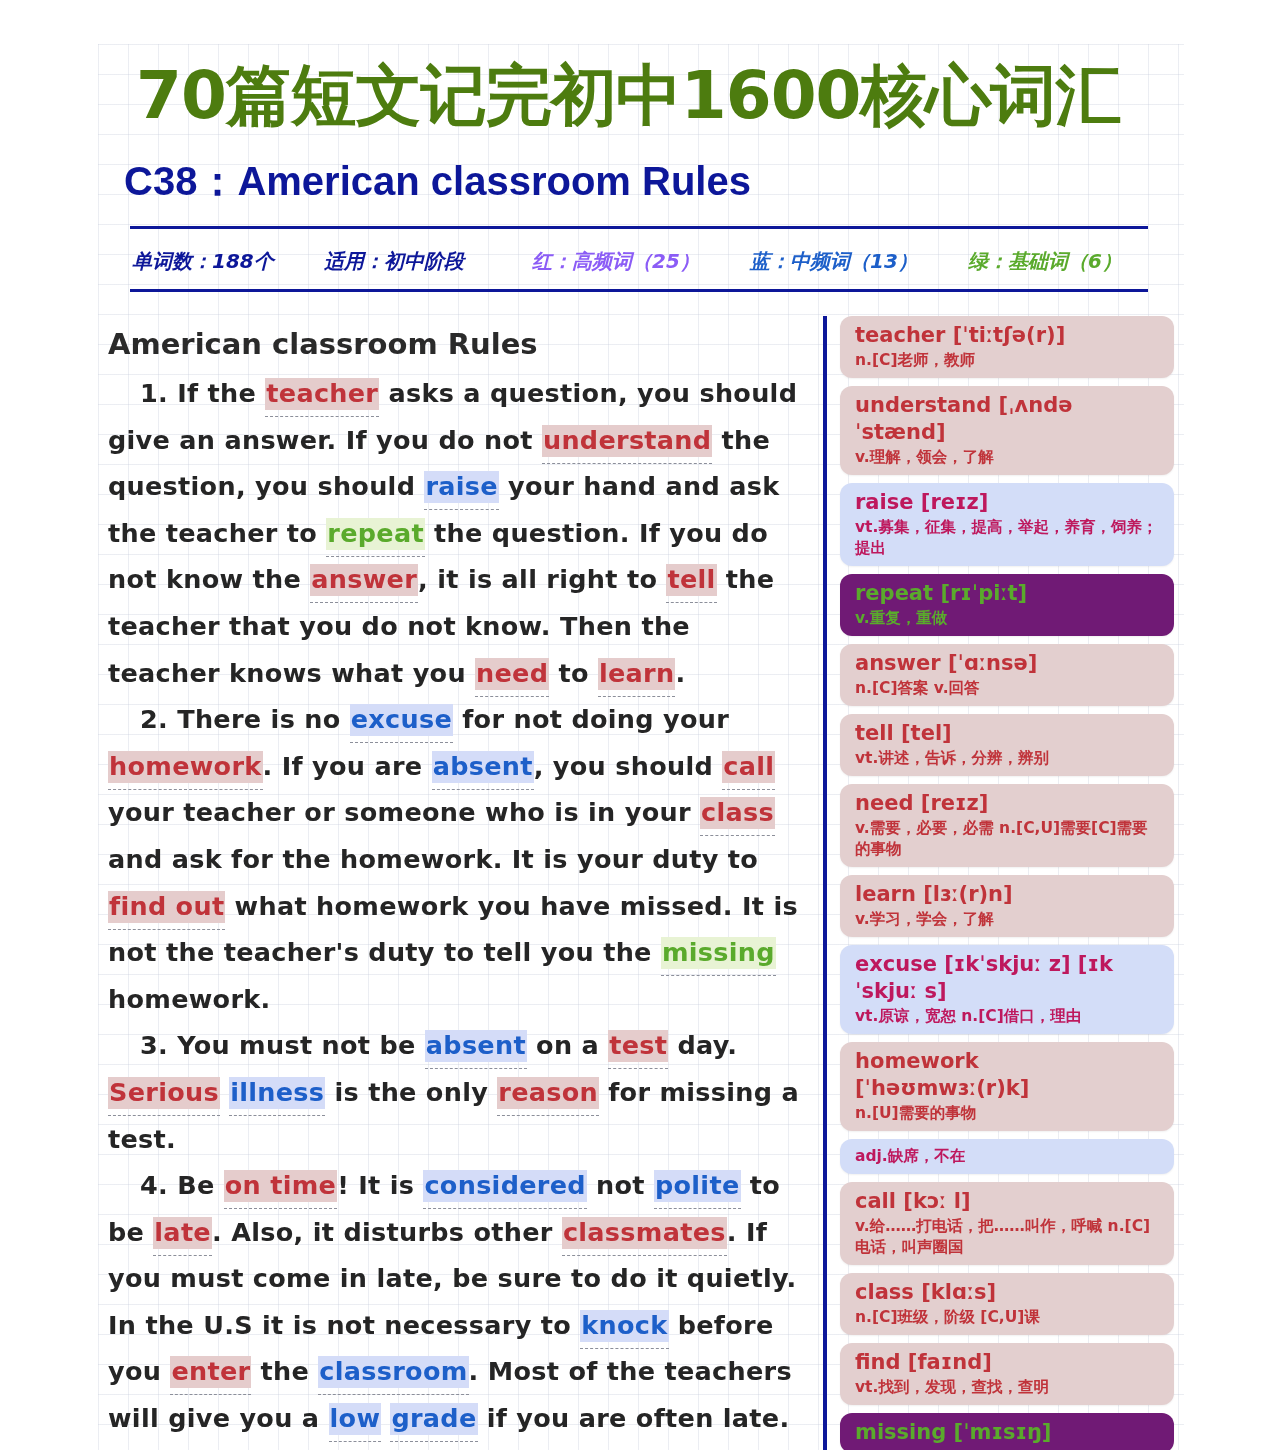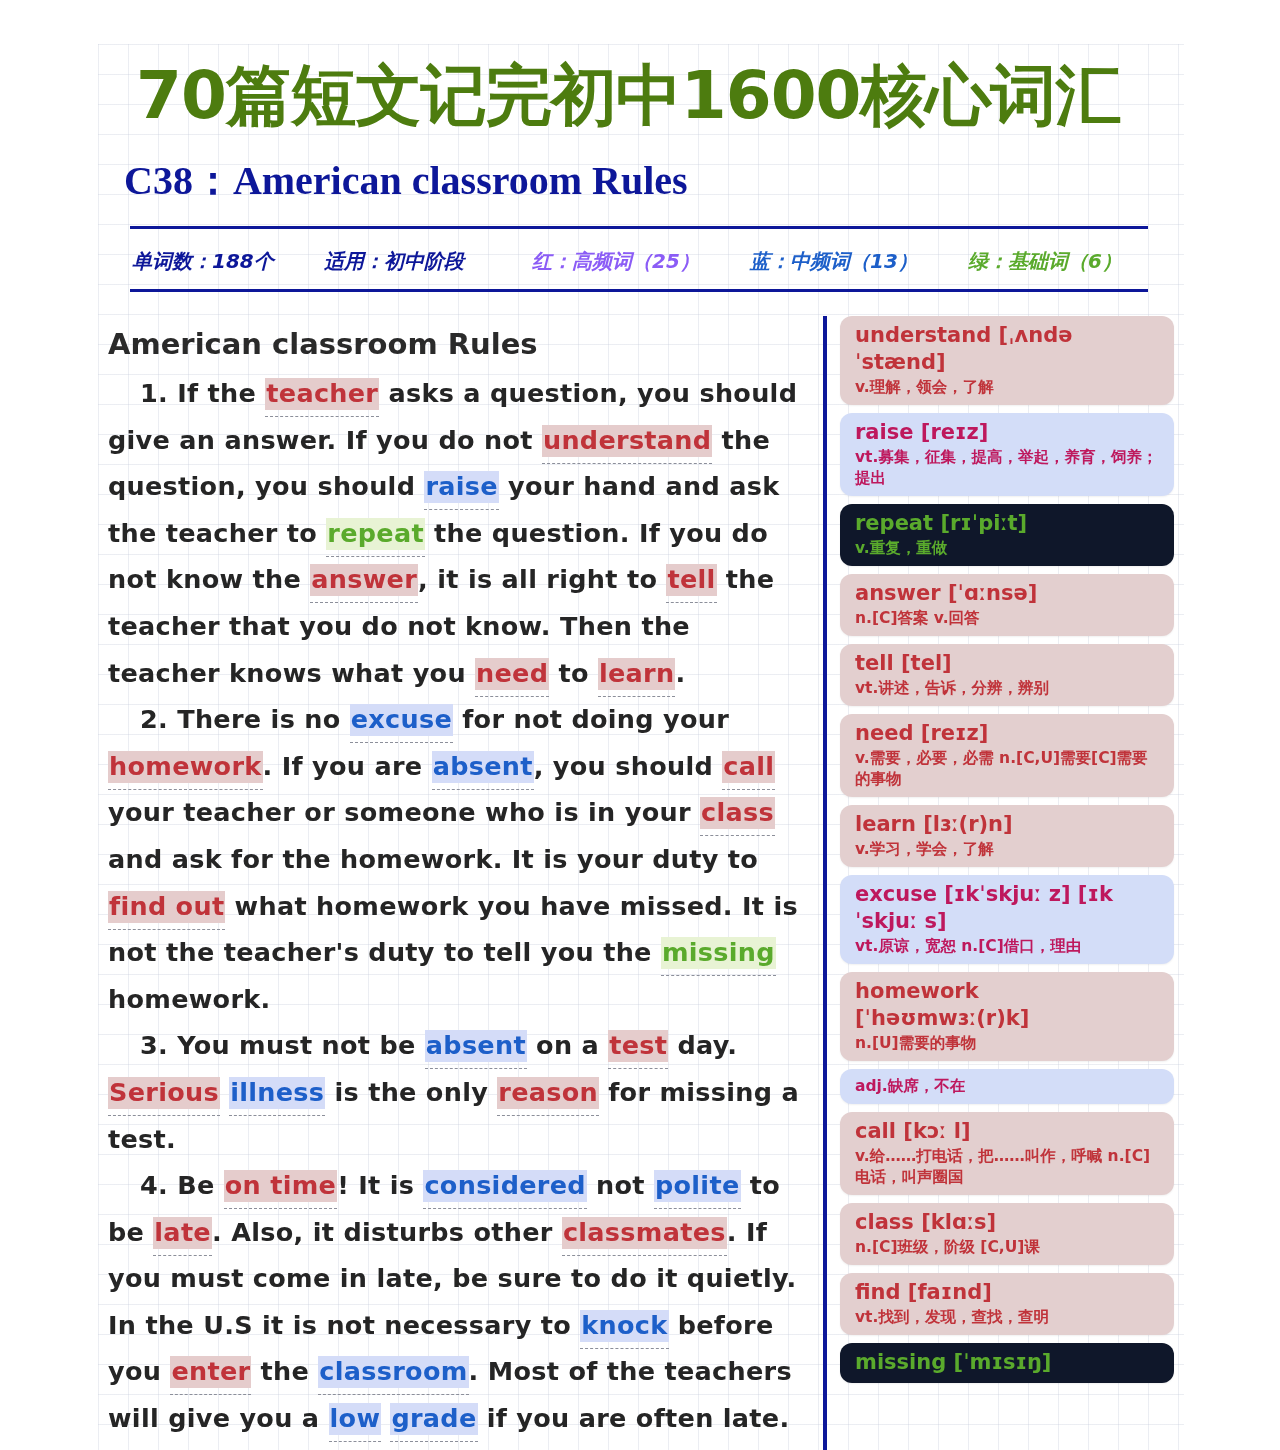--- a/index.html
+++ b/index.html
@@ -17,21 +17,21 @@
     background-size:30px 30px;
   }
   .main-title {
     position:absolute; left:136px; top:56px; margin:0;
     font-family:"DejaVu Sans",sans-serif; font-weight:bold;
     font-size:66px; letter-spacing:-1px; color:#4d7c0f; white-space:nowrap;
     line-height:80px;
   }
   .subtitle {
     position:absolute; left:124px; top:156px; margin:0;
-    font-family:Liberation Serif, serif; font-weight:bold;
+    font-family:Liberation Sans, sans-serif; font-weight:bold;
     font-size:40px; color:#0d1799; white-space:nowrap; line-height:50px;
   }
   .rule { position:absolute; left:130px; width:1018px; height:3px; background:#0d1799; }
   .rule.top { top:226px; }
   .rule.bot { top:289px; }
   .stats {
     position:absolute; left:132px; top:246px; height:30px; display:flex; gap:0;
     font-size:20px; font-weight:bold; white-space:nowrap; align-items:center;font-style:italic;
   }
   .stats span { display:inline-block; }
@@ -69,21 +69,21 @@
   .cards {
     position:absolute; left:840px; top:316px; width:334px;
     display:flex; flex-direction:column; gap:8px;
   }
   .card {
     border-radius:12px; padding:6px 14px 7px 15px; box-sizing:border-box;
     box-shadow:0 1px 2px rgba(0,0,0,0.06);
   }
   .card.red { background:#e3cfcf; color:#c0333a; }
   .card.blue { background:#d3ddf8; color:#be185d; }
-  .card.green { background:#0f172a; color:#5aaa2c; }
+  .card.green { background:#701a75; color:#5aaa2c; }
   .card .head { font-size:21px; font-weight:bold; line-height:27px; }
   .card .head .ipa { font-weight:bold; }
   .card .def { font-size:15.5px; font-weight:bold; line-height:21px; margin-top:1px; }
 </style>
 </head>
 <body>
 
 <div class="sheet"></div>
 
 <h1 class="main-title">70篇短文记完初中1600核心词汇</h1>
@@ -103,20 +103,24 @@
 <div class="article" id="article">
     <p class="para"><span>1. If the </span><span class="hl red">teacher</span><span> asks a question, you should give an answer. If you do not </span><span class="hl red">understand</span><span> the question, you should </span><span class="hl blue">raise</span><span> your hand and ask the teacher to </span><span class="hl green">repeat</span><span> the question. If you do not know the </span><span class="hl red">answer</span><span>, it is all right to </span><span class="hl red">tell</span><span> the teacher that you do not know. Then the teacher knows what you </span><span class="hl red">need</span><span> to </span><span class="hl red">learn</span><span>.</span></p>
     <p class="para"><span>2. There is no </span><span class="hl blue">excuse</span><span> for not doing your </span><span class="hl red">homework</span><span>. If you are </span><span class="hl blue">absent</span><span>, you should </span><span class="hl red">call</span><span> your teacher or someone who is in your </span><span class="hl red">class</span><span> and ask for the homework. It is your duty to </span><span class="hl red">find out</span><span> what homework you have missed. It is not the teacher's duty to tell you the </span><span class="hl green">missing</span><span> homework.</span></p>
     <p class="para"><span>3. You must not be </span><span class="hl blue">absent</span><span> on a </span><span class="hl red">test</span><span> day. </span><span class="hl red">Serious</span><span> </span><span class="hl blue">illness</span><span> is the only </span><span class="hl red">reason</span><span> for missing a test.</span></p>
     <p class="para"><span>4. Be </span><span class="hl red">on time</span><span>! It is </span><span class="hl blue">considered</span><span> not </span><span class="hl blue">polite</span><span> to be </span><span class="hl red">late</span><span>. Also, it disturbs other </span><span class="hl red">classmates</span><span>. If you must come in late, be sure to do it quietly. In the U.S it is not necessary to </span><span class="hl blue">knock</span><span> before you </span><span class="hl red">enter</span><span> the </span><span class="hl blue">classroom</span><span>. Most of the teachers will give you a </span><span class="hl blue">low</span><span> </span><span class="hl blue">grade</span><span> if you are often late.</span></p>
     <p class="para"><span>5. Have your textbook out and </span><span class="hl blue">be ready to</span></p>
   </div>
 
 <div class="divider"></div>
 <div class="cards" id="cards">
+    <div class="card red">
+      <div class="head"><span>teacher</span><span class="ipa"> [ˈtiːtʃə(r)]</span></div>
+      <div class="def">n.[C]老师，教师</div>
+    </div>
     <div class="card red">
       <div class="head"><span>understand</span><span class="ipa"> [ˌʌndəˈstænd]</span></div>
       <div class="def">v.理解，领会，了解</div>
     </div>
     <div class="card blue">
       <div class="head"><span>raise</span><span class="ipa"> [reɪz]</span></div>
       <div class="def">vt.募集，征集，提高，举起，养育，饲养；提出</div>
     </div>
     <div class="card green">
       <div class="head"><span>repeat</span><span class="ipa"> [rɪˈpiːt]</span></div>

